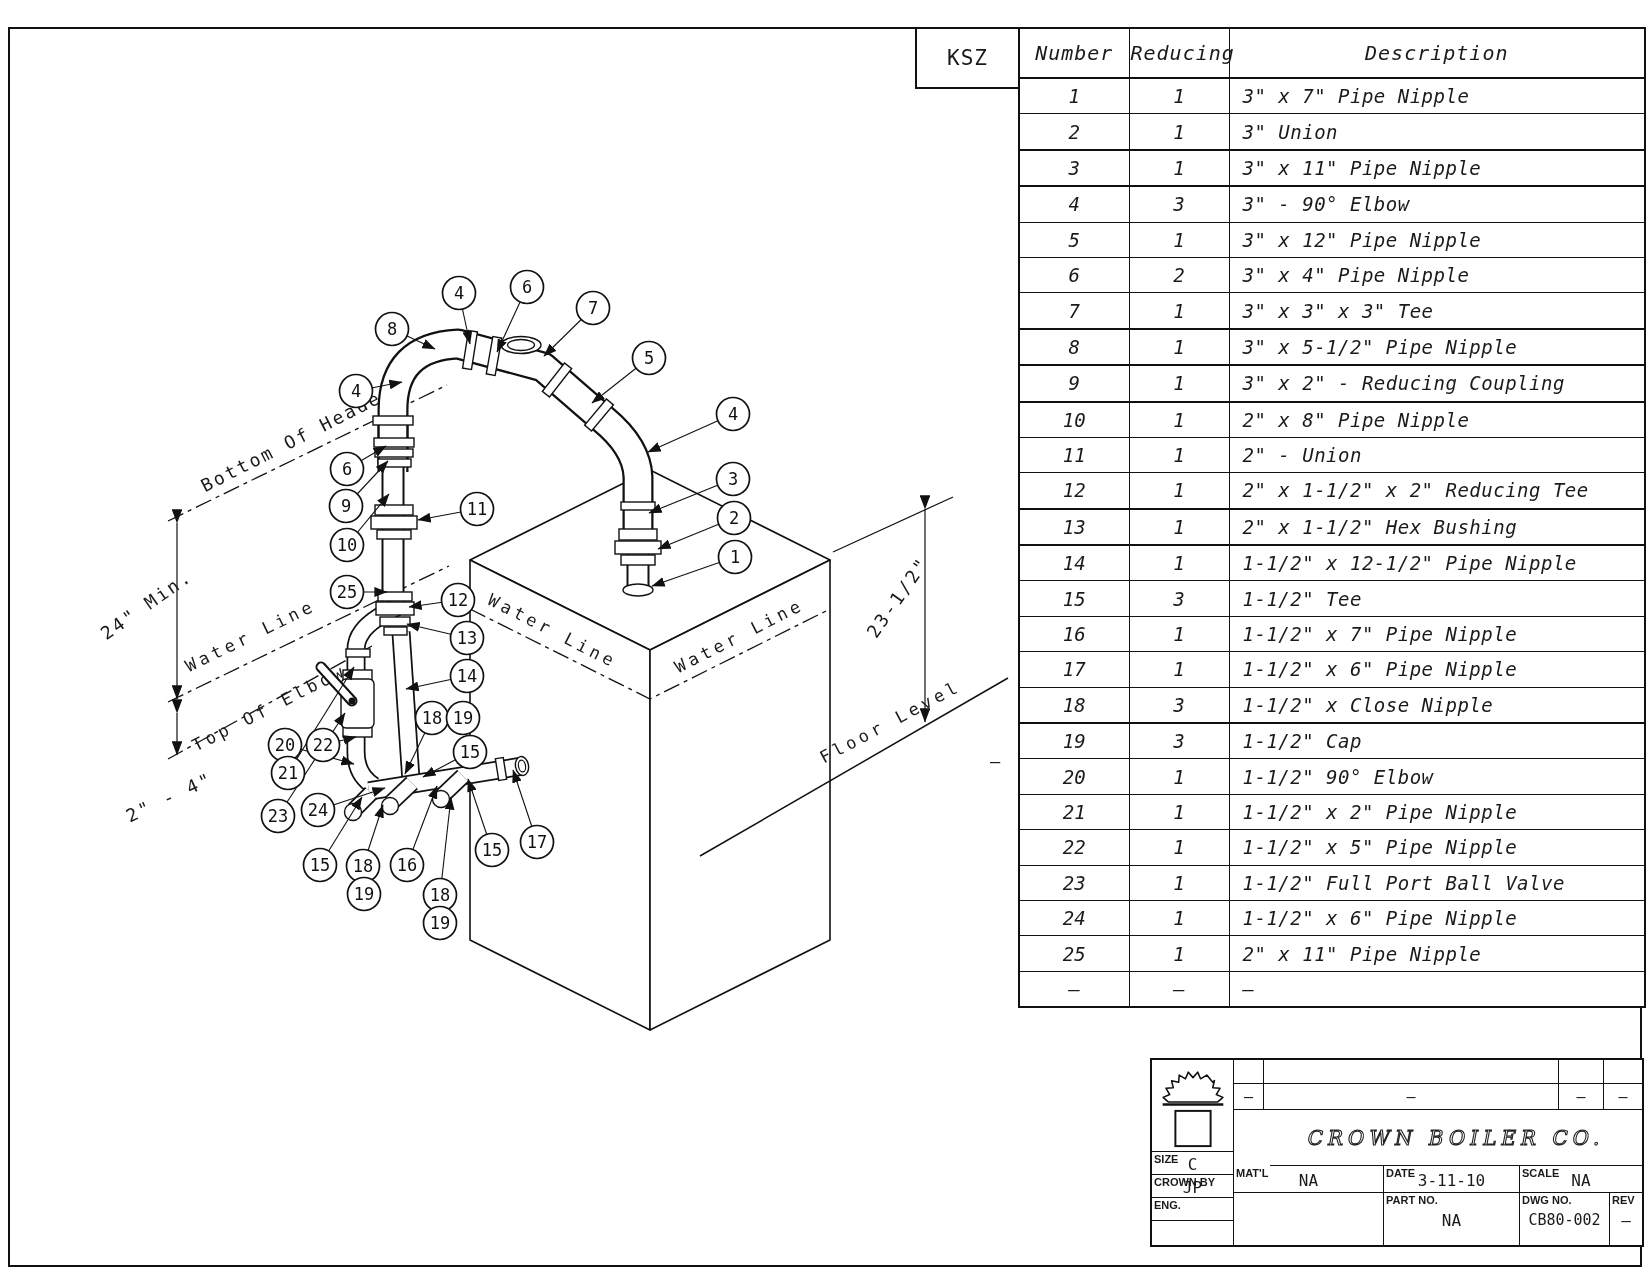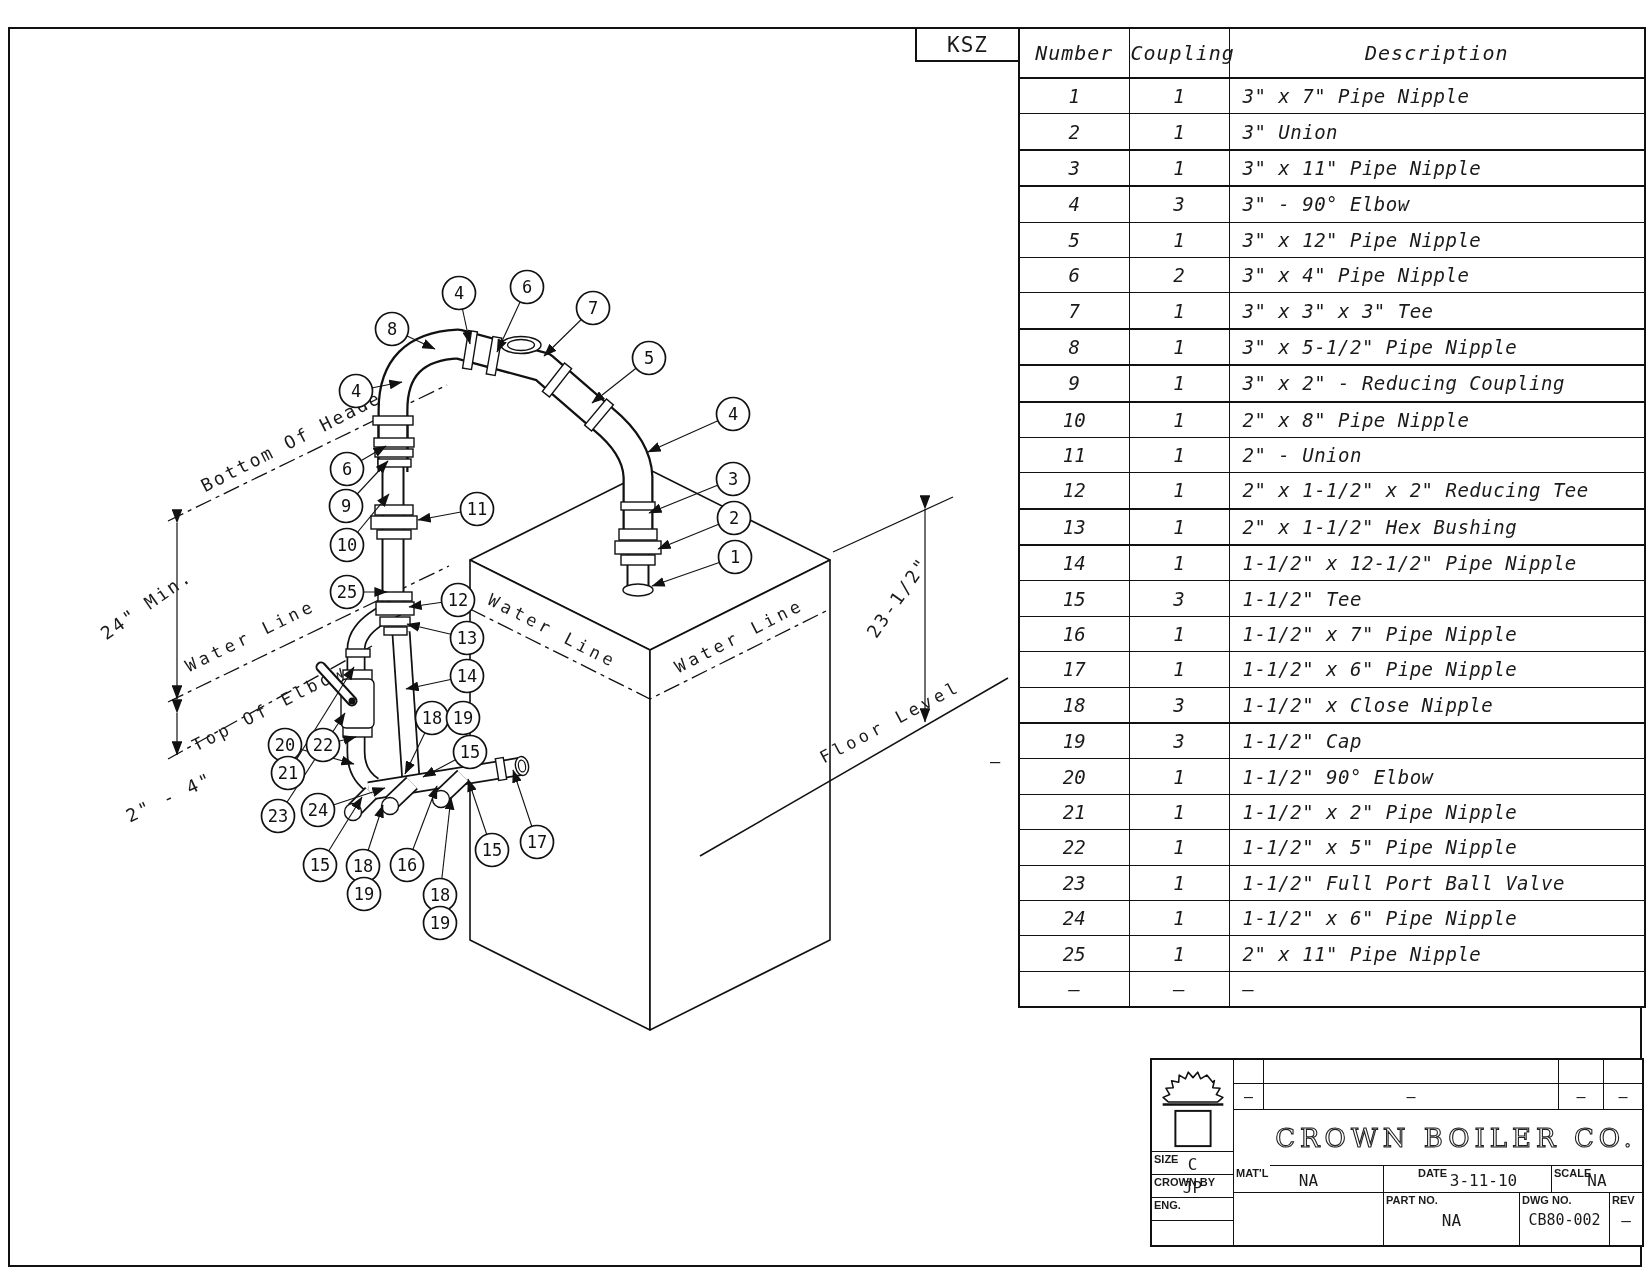--- a/index.html
+++ b/index.html
@@ -3,21 +3,21 @@
 <meta charset="utf-8">
 <style>
   html,body { margin:0; padding:0; background:#fff; }
   body { width:1651px; height:1275px; position:relative;
          font-family:"DejaVu Sans Mono", monospace; color:#1a1a1a; }
 
   .page-border { position:absolute; left:8px; top:27px; width:1634px; height:1240px;
                  border:2.4px solid #111; box-sizing:border-box; }
 
   
-  .ksz-box { position:absolute; left:915px; top:27px; width:105px; height:35px;
+  .ksz-box { position:absolute; left:915px; top:27px; width:105px; height:62px;
              border:2.2px solid #111; box-sizing:border-box;
              display:flex; align-items:center; justify-content:center;
              font-size:21px; letter-spacing:1px; background:#fff; }
   .bom { position:absolute; left:1018px; top:27px; background:#fff; }
   .bom table { border-collapse:collapse; table-layout:fixed; width:626px;
                border:2.2px solid #111;font-style:italic; }
   .bom col.c-num { width:110px; } .bom col.c-qty { width:100px; } .bom col.c-desc { width:416px; }
   .bom th { height:46px; font-weight:normal; font-size:20px;
             border:1.5px solid #111; letter-spacing:1px; }
   .bom thead tr { border-bottom:2.2px solid #111; }
@@ -43,30 +43,30 @@
         align-items:center; justify-content:center; font-size:16px; }
   .fv.small { font-size:15px; }
   .tb-right { flex:1; display:flex; flex-direction:column; }
   .strip { display:flex; border-bottom:1.6px solid #111; }
   .strip1 { height:24px; } .strip2 { height:26px; }
   .strip .sc { border-right:1.6px solid #111; display:flex; align-items:center; justify-content:center; font-size:15px; }
   .strip .sc1 { width:30px; } .strip .sc2 { flex:1; } .strip .sc3 { width:45px; } .strip .sc4 { width:38px; border-right:none; }
   .tb-title { height:28px; border-bottom:1.6px solid #111; display:flex; align-items:center;
               justify-content:center; font-size:19px; letter-spacing:1px; }
   .tb-company { height:56px; border-bottom:1.6px solid #111; display:flex; align-items:center;
-                justify-content:center; font-family:"DejaVu Serif", serif; 
-                font-size:26px; letter-spacing:5px; white-space:nowrap; color:#222;margin-left:36px; }
+                justify-content:center; font-family:"DejaVu Serif", serif; font-style:italic;
+                font-size:20px; letter-spacing:5px; white-space:nowrap; color:#222;margin-left:36px; }
   @supports (-webkit-text-stroke: 1px black) {
     .tb-company { color:#fff; -webkit-text-stroke:1.1px #222; }
   }
   .tb-rowE { height:27px; border-bottom:1.6px solid #111; display:flex; }
   .tb-rowF { flex:1; display:flex; }
   .fcell { position:relative; border-right:1.6px solid #111; }
   .fcell.last { border-right:none; }
-  .fe1 { width:150px; } .fe2 { width:136px;margin-left:32px; } .fe3 { flex:1; }
+  .fe1 { width:150px; } .fe2 { width:136px; } .fe3 { flex:1; }
   .ff1 { width:150px; } .ff2 { width:136px; } .ff3 { width:90px; } .ff4 { flex:1; }
 
   
   .diagram { position:absolute; left:0; top:0; }
   .face { fill:#fff; stroke:#111; stroke-width:1.6; stroke-linejoin:round; }
   .thin { stroke:#111; stroke-width:1.2; fill:none; }
   .med  { stroke:#111; stroke-width:1.5; fill:none; }
   .dashdot { stroke:#111; stroke-width:1.3; fill:none; stroke-dasharray:17 5 4 5; }
   .po3 { stroke:#111; stroke-width:31; fill:none; stroke-linejoin:round; }
   .pi3 { stroke:#fff; stroke-width:26.5; fill:none; stroke-linejoin:round; }
@@ -394,21 +394,21 @@
 <div class="bom">
   <table>
     <colgroup>
         <col class="c-num">
         <col class="c-qty">
         <col class="c-desc">
       </colgroup>
     <thead>
       <tr>
         <th>Number</th>
-        <th>Coupling</th>
+        <th>Reducing</th>
         <th>Description</th>
       </tr>
     </thead>
     <tbody>
 
     <tr>
         <td>1</td>
         <td>1</td>
         <td class="desc">3" x 7" Pipe Nipple</td>
       </tr>

